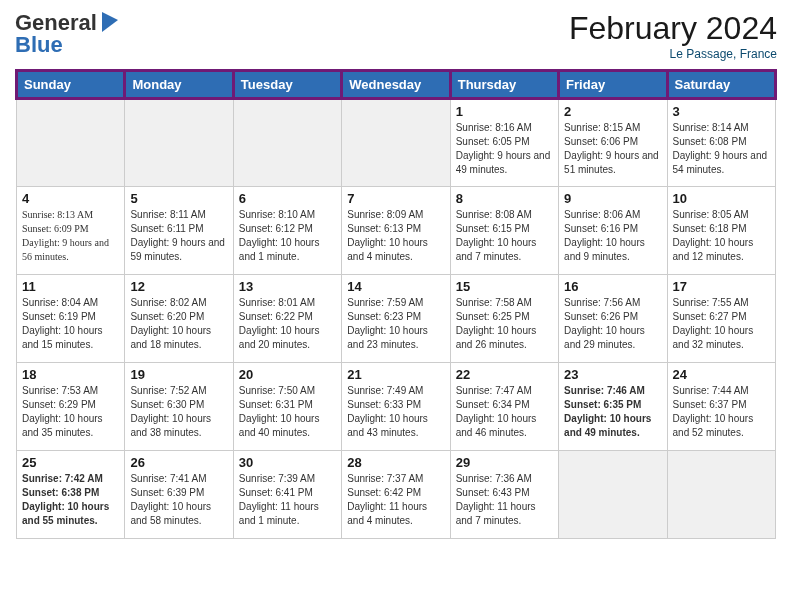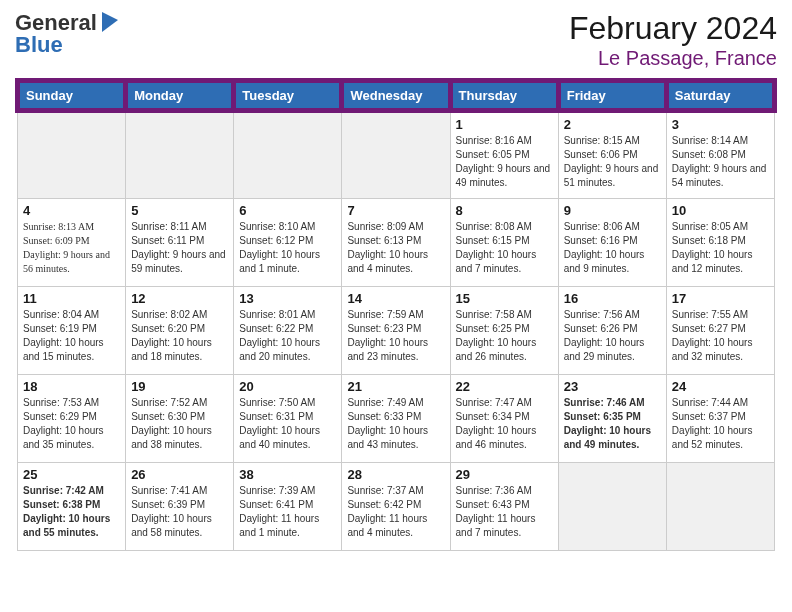--- a/index.html
+++ b/index.html
@@ -33,37 +33,37 @@
     }
     .title-block {
       text-align: right;
     }
     .title-block h1 {
       font-size: 32px;
       font-weight: normal;
       color: #1a1a1a;
     }
     .title-block h2 {
-      font-size: 20px;
+      font-size: 12px;
       font-weight: normal;
-      color: #701a75;
+      color: #0c4a6e;
     }
     .calendar {
       width: 100%;
       border-collapse: collapse;
       table-layout: fixed;
     }
     .calendar th {
       background: #2e6db4;
       color: #fff;
       text-align: left;
       padding: 5px 6px;
       font-size: 13px;
       font-weight: bold;
-      border: 5px solid #701a75;
+      border: 3px solid #701a75;
     }
     .calendar td {
       border: 1px solid #ccc;
       vertical-align: top;
       padding: 4px 5px;
       width: calc(100% / 7);
       height: 88px;
     }
     .day-num {
       font-size: 13px;
@@ -278,21 +278,21 @@
 Sunset: 6:38 PM
 Daylight: 10 hours and 55 minutes.</div>
           </td>
           <td>
             <div class="day-num">26</div>
             <div class="day-info" style="white-space: pre-line;">Sunrise: 7:41 AM
 Sunset: 6:39 PM
 Daylight: 10 hours and 58 minutes.</div>
           </td>
           <td>
-            <div class="day-num">38</div>
+            <div class="day-num">30</div>
             <div class="day-info" style="white-space: pre-line;">Sunrise: 7:39 AM
 Sunset: 6:41 PM
 Daylight: 11 hours and 1 minute.</div>
           </td>
           <td>
             <div class="day-num">28</div>
             <div class="day-info" style="white-space: pre-line;">Sunrise: 7:37 AM
 Sunset: 6:42 PM
 Daylight: 11 hours and 4 minutes.</div>
           </td>

